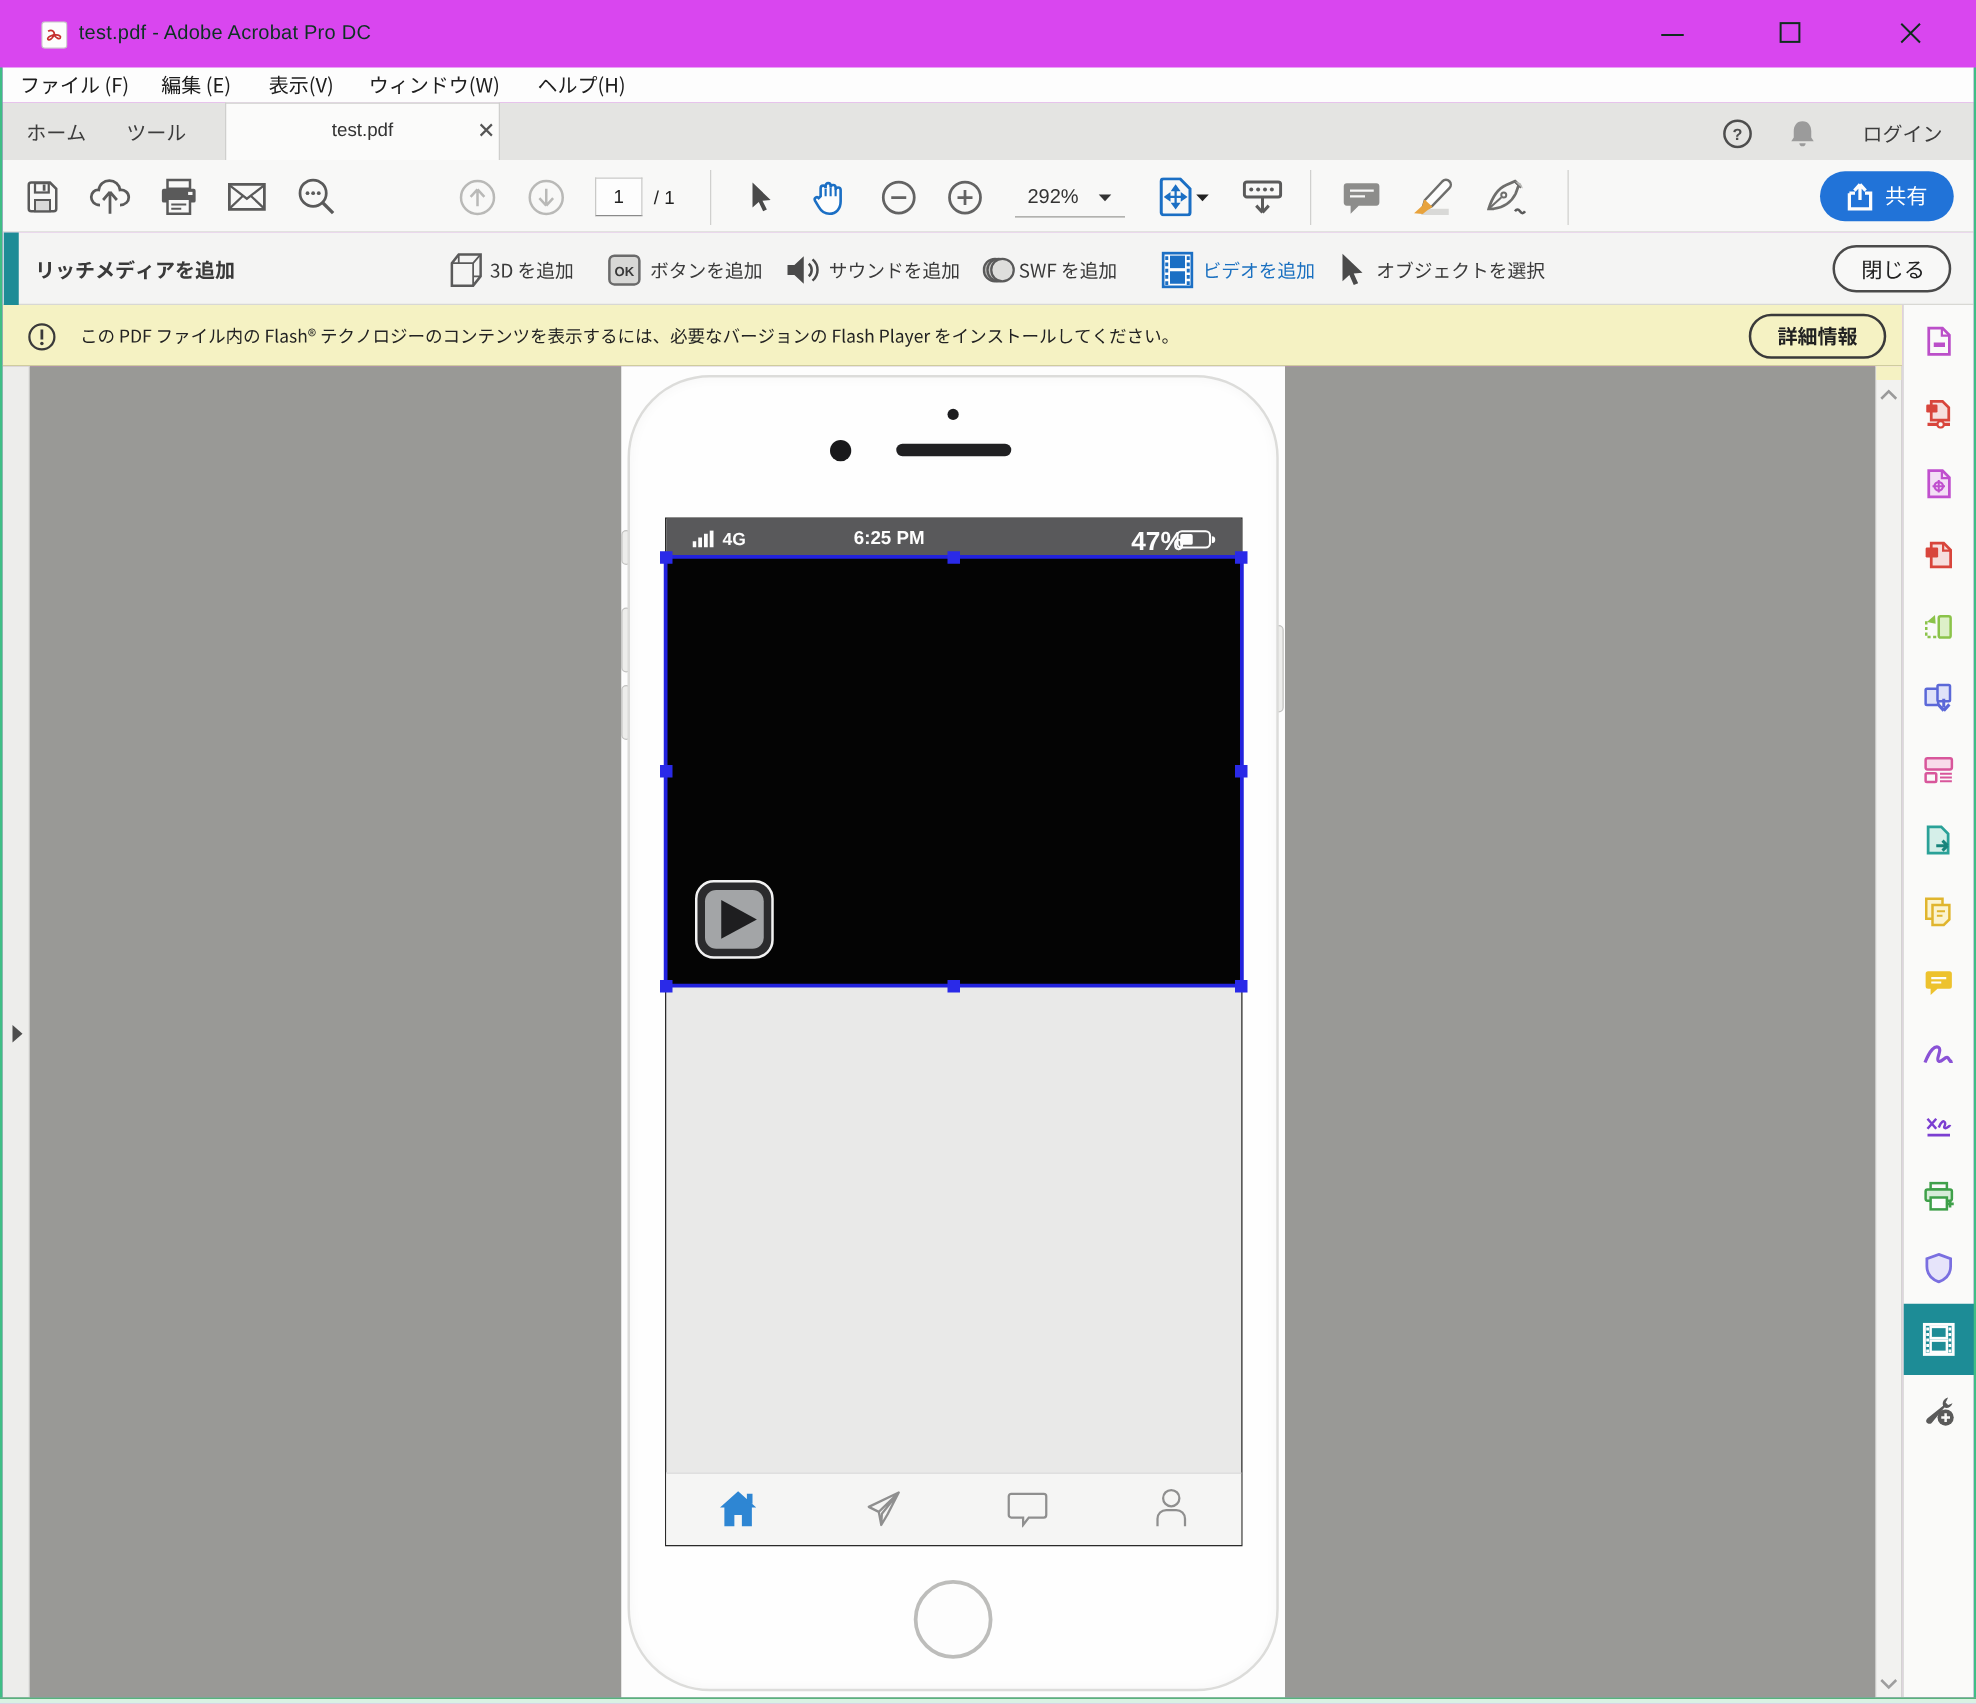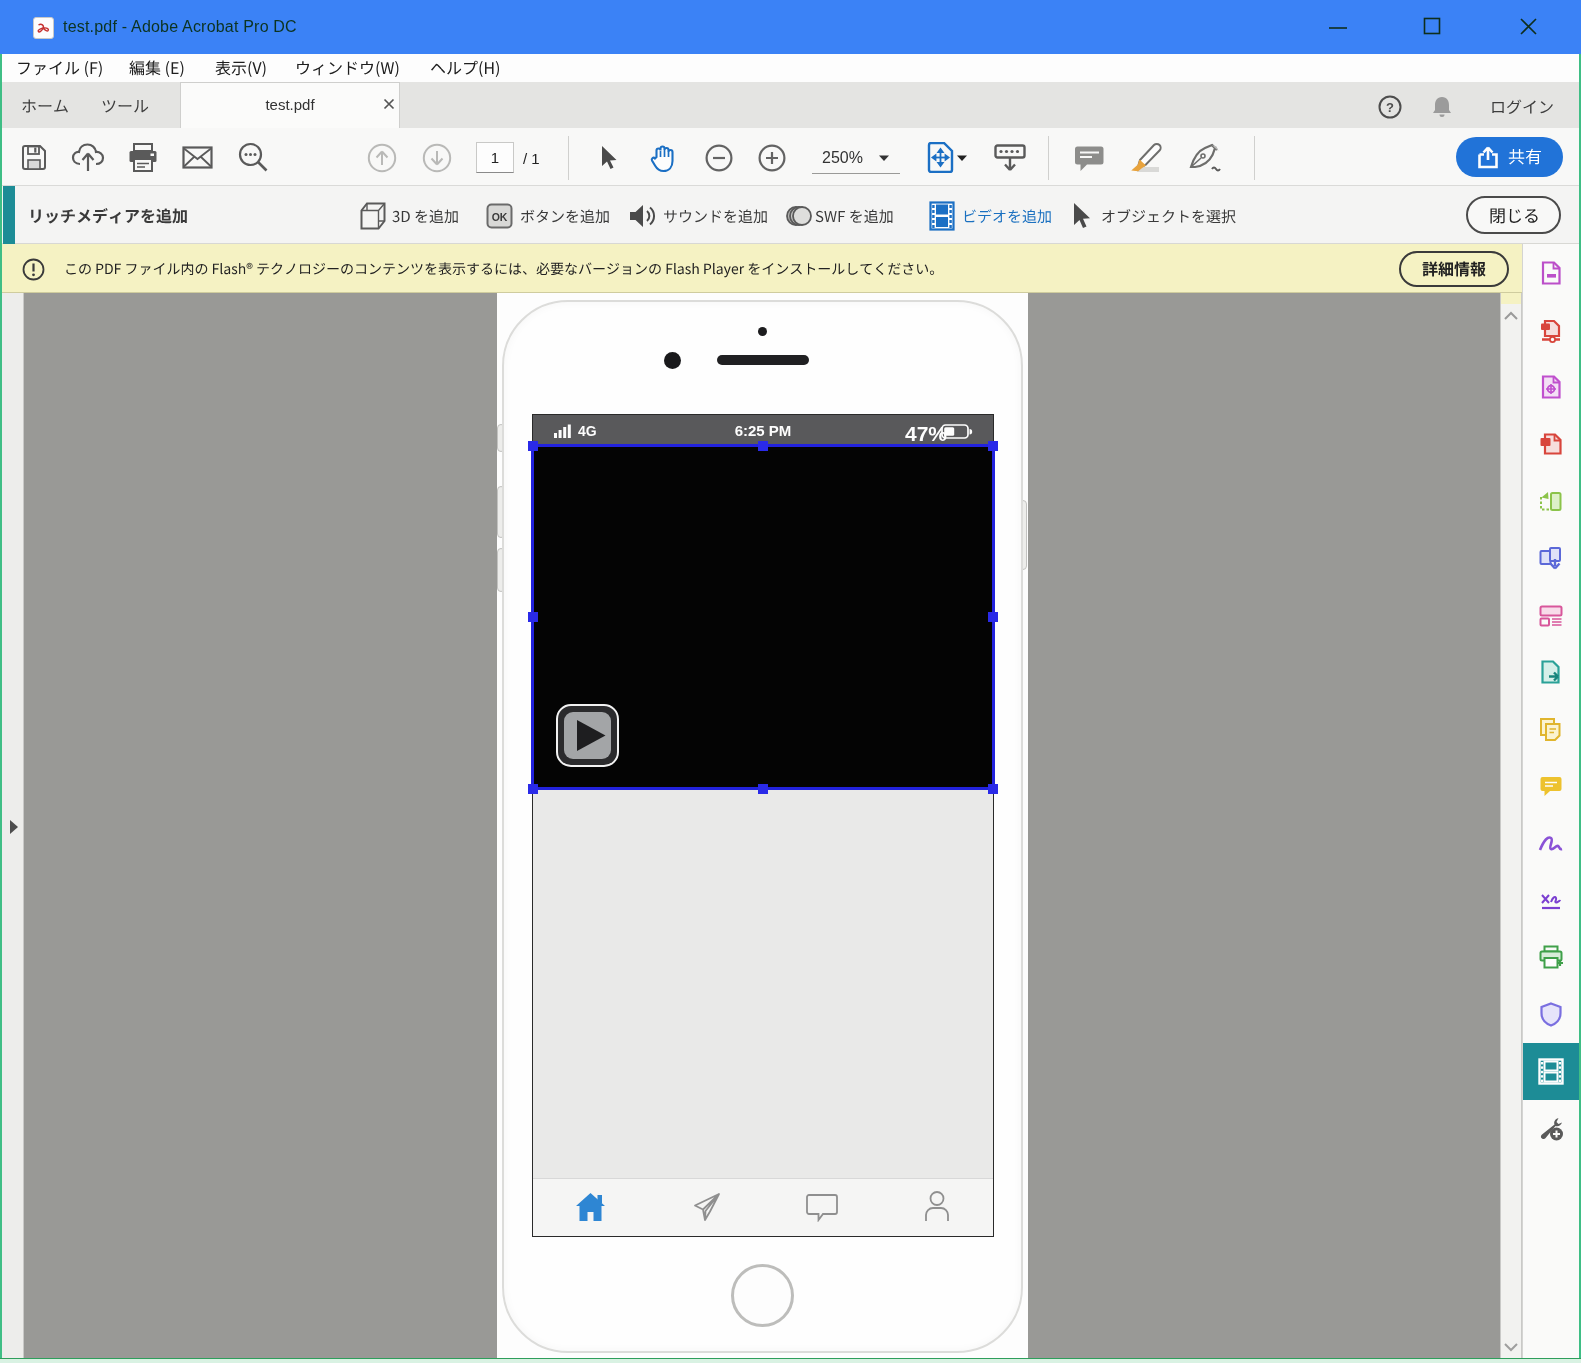--- a/index.html
+++ b/index.html
@@ -1,17 +1,17 @@
 <!DOCTYPE html>
 <html><head><meta charset="utf-8"><style>
 *{margin:0;padding:0;box-sizing:border-box}
 html,body{width:1581px;height:1363px;overflow:hidden;font-family:"Liberation Sans",sans-serif;}
 .abs{position:absolute}
 </style></head><body>
-<div class="abs" style="left:0;top:0;width:1581px;height:1363px;background:#3b82f6">
+<div class="abs" style="left:0;top:0;width:1581px;height:1363px;background:#d946ef">
 
 <svg class="abs" style="left:33px;top:17px" width="21" height="22">
 <rect x="0.5" y="0.5" width="20" height="21" rx="2.5" fill="#fdfdfd" stroke="#c9c9c9"></rect>
 <path d="M5.5 8 C8.5 6 11.5 8.5 10 11.5 C8.8 13.8 6.2 16 5.3 14.4 C4.4 12.8 8.8 10.8 11.8 10.9 C14.2 11 16 12 15.2 13.4 C14.4 14.7 12.2 13.4 10.8 11.8" stroke="#c5302f" stroke-width="1.4" fill="none"></path>
 </svg>
 <div class="abs" style="left:63px;top:18px;font-size:16px;color:#0c3320;letter-spacing:0.2px">test.pdf - Adobe Acrobat Pro DC</div>
 <svg class="abs" style="left:1320px;top:14px" width="240" height="26">
 <path d="M9 14 H27" stroke="#0e2e1c" stroke-width="1.6"></path>
 <rect x="104.5" y="4.5" width="15" height="15" fill="none" stroke="#0e2e1c" stroke-width="1.6"></rect>
 <path d="M201 5 L216 20 M216 5 L201 20" stroke="#0e2e1c" stroke-width="1.6"></path>
@@ -107,21 +107,21 @@
 <path d="M12.5 9 V15 M16.5 8 V15 M20.5 10 V15" stroke="#1b6fc4" stroke-width="1.7" fill="none"></path>
 </svg>
 <svg class="abs" style="left:705px;top:144px" width="28" height="28">
 <circle cx="14" cy="14" r="12.4" fill="none" stroke="#636363" stroke-width="2.2"></circle>
 <path d="M8 14 H20" stroke="#636363" stroke-width="2.2"></path>
     </svg>
 <svg class="abs" style="left:758px;top:144px" width="28" height="28">
 <circle cx="14" cy="14" r="12.4" fill="none" stroke="#636363" stroke-width="2.2"></circle>
 <path d="M8 14 H20 M14 8 V20" stroke="#636363" stroke-width="2.2"></path>
     </svg>
-<div class="abs" style="left:822px;top:149px;font-size:16px;color:#333">250%</div>
+<div class="abs" style="left:822px;top:149px;font-size:16px;color:#333">292%</div>
 <div class="abs" style="left:812px;top:173px;width:88px;height:1px;background:#9a9a98"></div>
 <svg class="abs" style="left:878px;top:154px" width="12" height="8">
       <path d="M1 1.5 L6 7 L11 1.5 Z" fill="#333"></path>
     </svg>
 <svg class="abs" style="left:927px;top:142px" width="27" height="31">
 <path d="M2 3 a2 2 0 0 1 2 -2 H17 L25 9 V28 a2 2 0 0 1 -2 2 H4 a2 2 0 0 1 -2 -2 Z" fill="none" stroke="#1b6fc4" stroke-width="2.4"></path>
 <g stroke="#1b6fc4" stroke-width="1.8" fill="#1b6fc4">
 <path d="M13.5 9 V22" fill="none"></path>
         <path d="M7 15.5 H20" fill="none"></path>
 <path d="M13.5 7 L11.3 10 H15.7 Z"></path>
@@ -271,21 +271,21 @@
 <div class="abs" style="left:717px;top:355px;width:92px;height:10px;border-radius:5px;background:#202022"></div>
 <div class="abs" style="left:532px;top:414px;width:462px;height:823px;border:1px solid #2a2a2a;background:#e9e9e8"></div>
 <div class="abs" style="left:533px;top:415px;width:460px;height:31px;background:#59595b"></div>
 <svg class="abs" style="left:554px;top:424px" width="20" height="14">
 <rect x="0" y="9" width="3" height="5" fill="#fdfdfd"></rect>
       <rect x="4.6" y="6" width="3" height="8" fill="#fdfdfd"></rect>
       <rect x="9.2" y="3" width="3" height="11" fill="#fdfdfd"></rect>
       <rect x="13.8" y="0.5" width="3" height="13.5" fill="#fdfdfd"></rect>
 </svg>
 <div class="abs" style="left:578px;top:423px;font-size:14px;font-weight:bold;color:#fdfdfd">4G</div>
-<div class="abs" style="left:683px;top:422px;width:160px;text-align:center;font-size:15px;font-weight:bold;color:#fdfdfd">6:25 PM</div>
+<div class="abs" style="left:683px;top:422px;width:160px;font-size:15px;font-weight:bold;color:#fdfdfd">6:25 PM</div>
 <div class="abs" style="left:905px;top:422px;font-size:21px;font-weight:bold;color:#fdfdfd">47%</div>
 <svg class="abs" style="left:941px;top:424px" width="32" height="16">
 <rect x="1" y="1" width="26" height="13" rx="3.5" fill="none" stroke="#fdfdfd" stroke-width="1.7"></rect>
 <rect x="3.2" y="3.2" width="10" height="8.6" rx="1.5" fill="#fdfdfd"></rect>
 <path d="M28.5 5 a2.5 2.5 0 0 1 0 5.4 Z" fill="#fdfdfd"></path>
 </svg>
 <div class="abs" style="left:533px;top:446px;width:460px;height:342px;background:#040404"></div>
 <div class="abs" style="left:531px;top:444px;width:464px;height:346px;border:3px solid #2222dd"></div>
 <div class="abs" style="left:528px;top:441px;width:10px;height:10px;background:#2a2ae8"></div>
 <div class="abs" style="left:758px;top:441px;width:10px;height:10px;background:#2a2ae8"></div>

